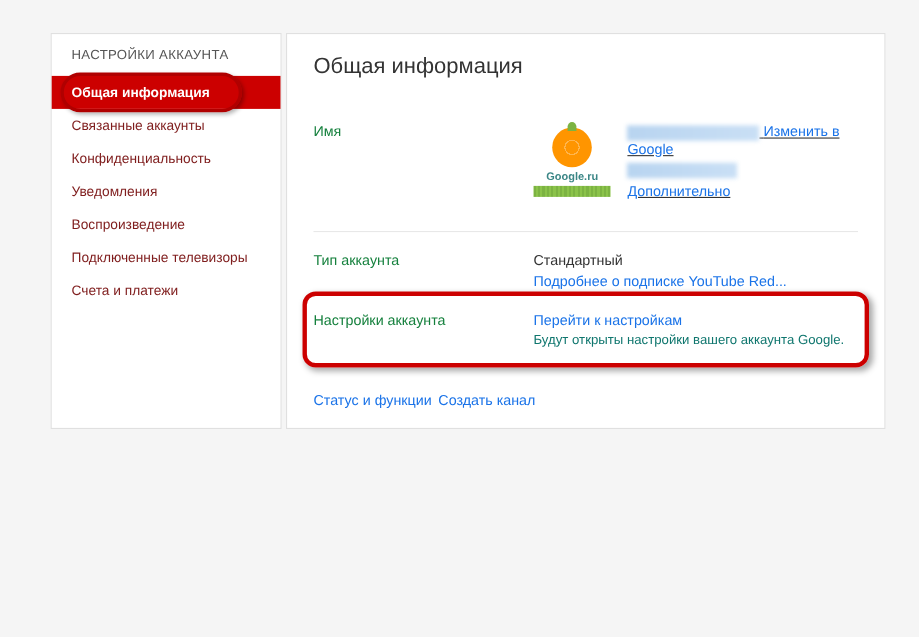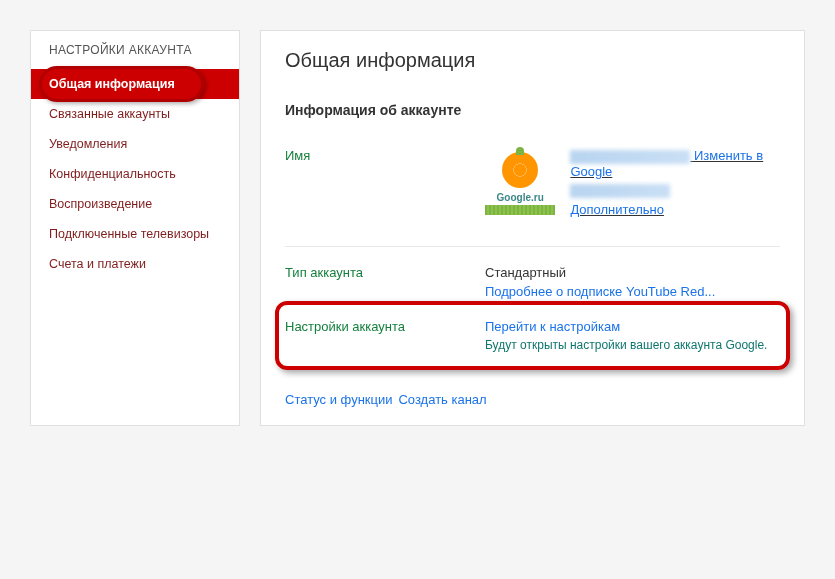--- a/index.html
+++ b/index.html
@@ -9,21 +9,22 @@
     }
     body {
       font-family: Arial, sans-serif;
       background: #f5f5f5;
       padding: 30px;
       width: 835px;
       height: 579px;
     }
     .container {
       display: flex;
-      gap: 20px;
+      gap: 4px;
+      margin-left: 16px;
     }
     .sidebar {
       width: 210px;
       background: #fff;
       border: 1px solid #e0e0e0;
     }
     .sidebar-header {
       padding: 12px 18px;
       font-size: 12px;
       color: #555;
@@ -199,40 +200,39 @@
   <div class="sidebar">
     <div class="sidebar-header">НАСТРОЙКИ АККАУНТА</div>
     <div class="sidebar-item active">
       <span>Общая информация</span>
       <span class="highlight-oval"></span>
     </div>
     <div class="sidebar-item">
       <span>Связанные аккаунты</span>
     </div>
     <div class="sidebar-item">
+      <span>Конфиденциальность</span>
+    </div>
+    <div class="sidebar-item">
       <span>Уведомления</span>
-    </div>
-    <div class="sidebar-item">
-      <span>Конфиденциальность</span>
     </div>
     <div class="sidebar-item">
       <span>Воспроизведение</span>
     </div>
     <div class="sidebar-item">
       <span>Подключенные телевизоры</span>
     </div>
     <div class="sidebar-item">
       <span>Счета и платежи</span>
     </div>
   </div>
 
   <div class="main">
     <h1>Общая информация</h1>
 
-    <div class="section-title">Информация об аккаунте</div>
 
     <div class="info-row">
       <div class="info-label">Имя</div>
       <div class="info-value">
         <div class="avatar-block">
           <div class="avatar">
             <div class="orange"></div>
             <div class="lumpics-text">Google.ru</div>
             <div class="grass"></div>
           </div>

